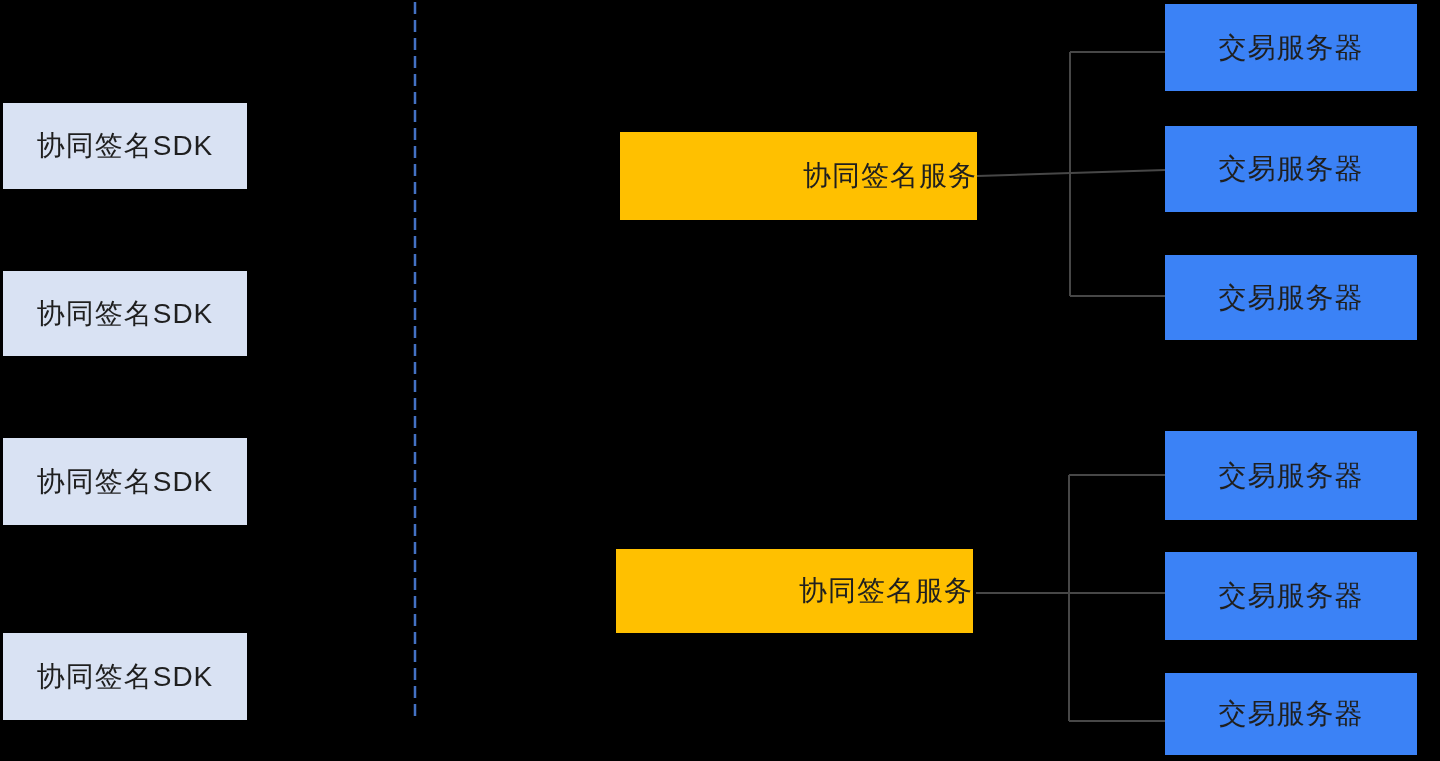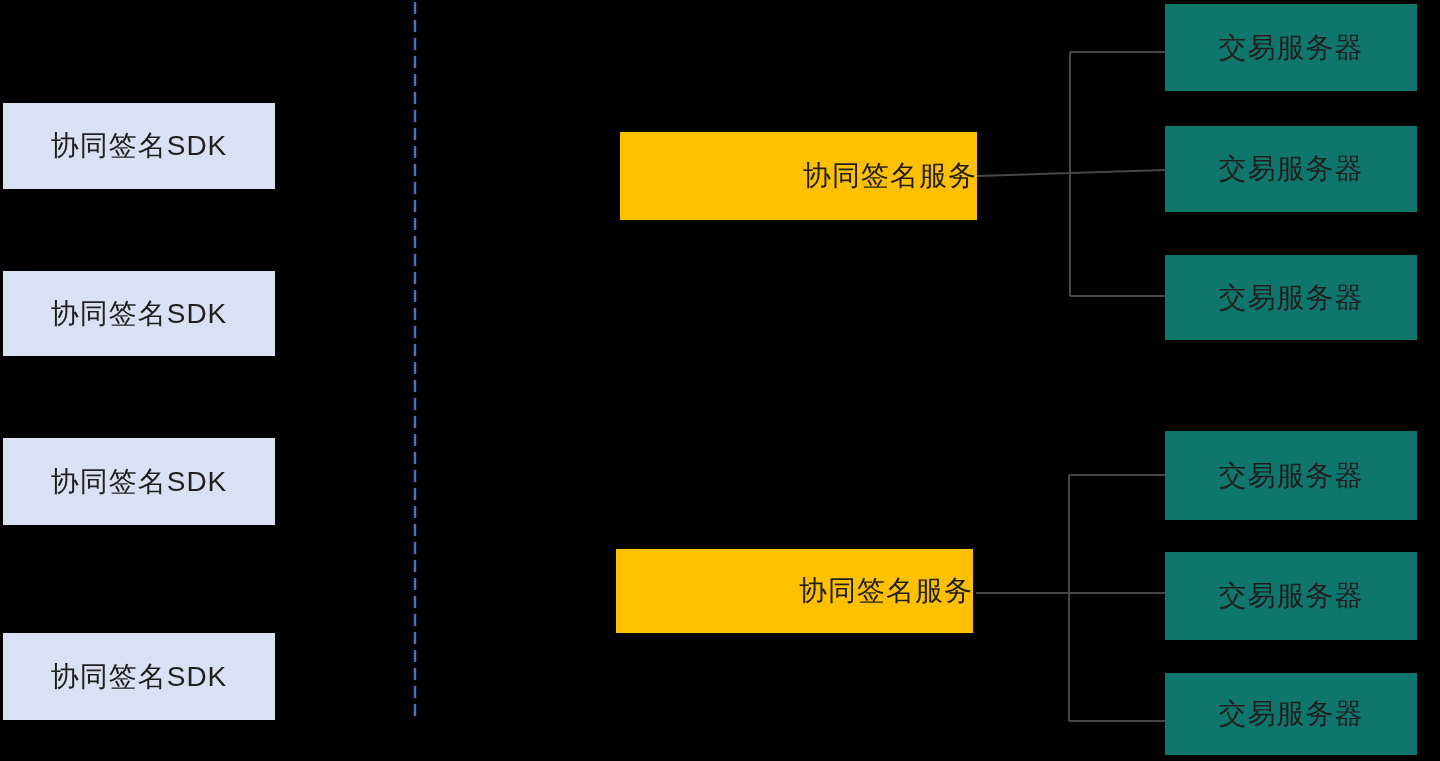--- a/index.html
+++ b/index.html
@@ -28,31 +28,31 @@
     display: flex;
     align-items: center;
     justify-content: center;
     font-size: 28px;
     color: #1f1f1f;
     letter-spacing: 1px;
     white-space: nowrap;
   }
   .sdk-box {
     left: 3px;
-    width: 272px;
+    width: 244px;
     background: #D9E2F3;
   }
   .service-box {
     background: #FFC000;
     justify-content: flex-end;
   }
   .server-box {
     left: 1165px;
     width: 252px;
-    background: #0f766e;
+    background: #3b82f6;
   }
   
   .sdk-1 { top: 103px; height: 86px; }
   .sdk-2 { top: 271px; height: 85px; }
   .sdk-3 { top: 438px; height: 87px; }
   .sdk-4 { top: 633px; height: 87px; }
   
   .svc-1 { left: 620px; top: 132px; width: 357px; height: 88px; }
   .svc-2 { left: 616px; top: 549px; width: 357px; height: 84px; }
   

